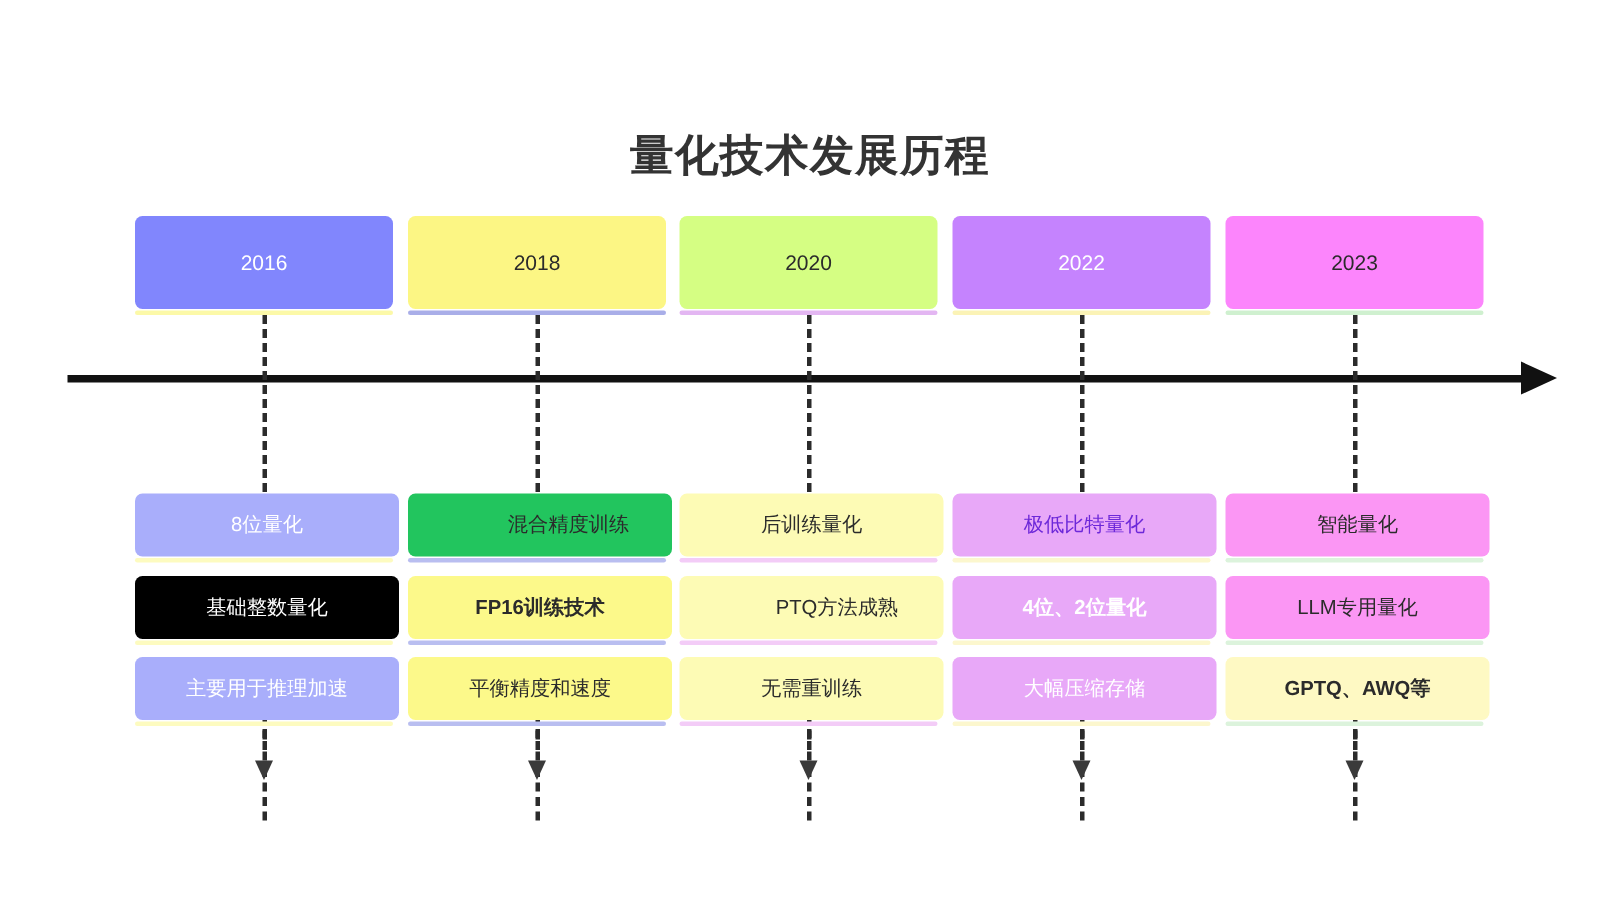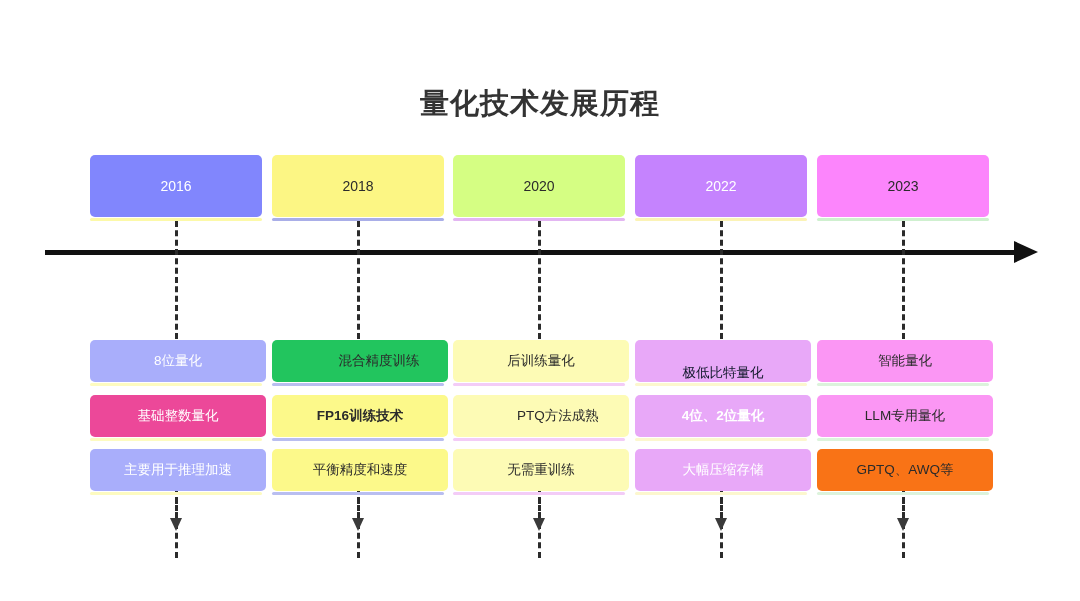--- a/index.html
+++ b/index.html
@@ -48,21 +48,20 @@
     border-bottom: 11px solid transparent;
   }
 
   
   .columns {
     position: absolute;
     left: 90px;
     top: 144px;
     width: 900px;
     height: 380px;
-    margin-top: 11px;
   }
   .column {
     position: absolute;
     top: 0;
     width: 172px;
   }
   .col-0 { left: 0px; }
   .col-1 { left: 182px; }
   .col-2 { left: 363px; }
   .col-3 { left: 545px; }
@@ -160,21 +159,21 @@
 
     <div class="dash dash-a"></div>
     <div class="dash dash-d"></div>
     <div class="dash dash-e"></div>
 
     <div class="content-box row-0" style="background: rgb(169, 174, 251); color: rgb(255, 255, 255);">
       <span>8位量化</span>
     </div>
     <div class="content-underline ul-0" style="background: rgb(253, 251, 192);"></div>
 
-    <div class="content-box row-1" style="background: #ec4899; color: rgb(255, 255, 255);">
+    <div class="content-box row-1" style="background: #000000; color: rgb(255, 255, 255);">
       <span>基础整数量化</span>
     </div>
     <div class="content-underline ul-1" style="background: rgb(253, 251, 192);"></div>
 
     <div class="content-box row-2" style="background: rgb(169, 174, 251); color: rgb(255, 255, 255);">
       <span>主要用于推理加速</span>
     </div>
     <div class="content-underline ul-2" style="background: rgb(253, 251, 192);"></div>
 
     <div class="dash dash-f"></div>
@@ -242,21 +241,21 @@
   <div class="column col-3">
     <div class="year-box" style="background: rgb(197, 131, 254); color: rgb(255, 255, 255);">
       <span>2022</span>
     </div>
     <div class="year-underline" style="background: rgb(251, 243, 182);"></div>
 
     <div class="dash dash-a"></div>
     <div class="dash dash-d"></div>
     <div class="dash dash-e"></div>
 
-    <div class="content-box row-0" style="background: rgb(232, 168, 248); color: #0f172a; align-items: flex-end;">
+    <div class="content-box row-0" style="background: rgb(232, 168, 248); color: #6d28d9;">
       <span>极低比特量化</span>
     </div>
     <div class="content-underline ul-0" style="background: rgb(252, 247, 206);"></div>
 
     <div class="content-box row-1" style="background: rgb(232, 168, 248); color: rgb(255, 255, 255); font-weight: bold;">
       <span>4位、2位量化</span>
     </div>
     <div class="content-underline ul-1" style="background: rgb(252, 247, 206);"></div>
 
     <div class="content-box row-2" style="background: rgb(232, 168, 248); color: rgb(255, 255, 255);">
@@ -281,21 +280,21 @@
     <div class="content-box row-0" style="background: rgb(251, 150, 244); color: rgb(43, 43, 43);">
       <span>智能量化</span>
     </div>
     <div class="content-underline ul-0" style="background: rgb(220, 243, 220);"></div>
 
     <div class="content-box row-1" style="background: rgb(251, 150, 244); color: rgb(43, 43, 43);">
       <span>LLM专用量化</span>
     </div>
     <div class="content-underline ul-1" style="background: rgb(220, 243, 220);"></div>
 
-    <div class="content-box row-2" style="background: #f97316; color: rgb(43, 43, 43);">
+    <div class="content-box row-2" style="background: #fef9c3; color: rgb(43, 43, 43); font-weight: bold;">
       <span>GPTQ、AWQ等</span>
     </div>
     <div class="content-underline ul-2" style="background: rgb(220, 243, 220);"></div>
 
     <div class="dash dash-f"></div>
     <div class="down-arrow"></div>
   </div>
 
 </div>
 

